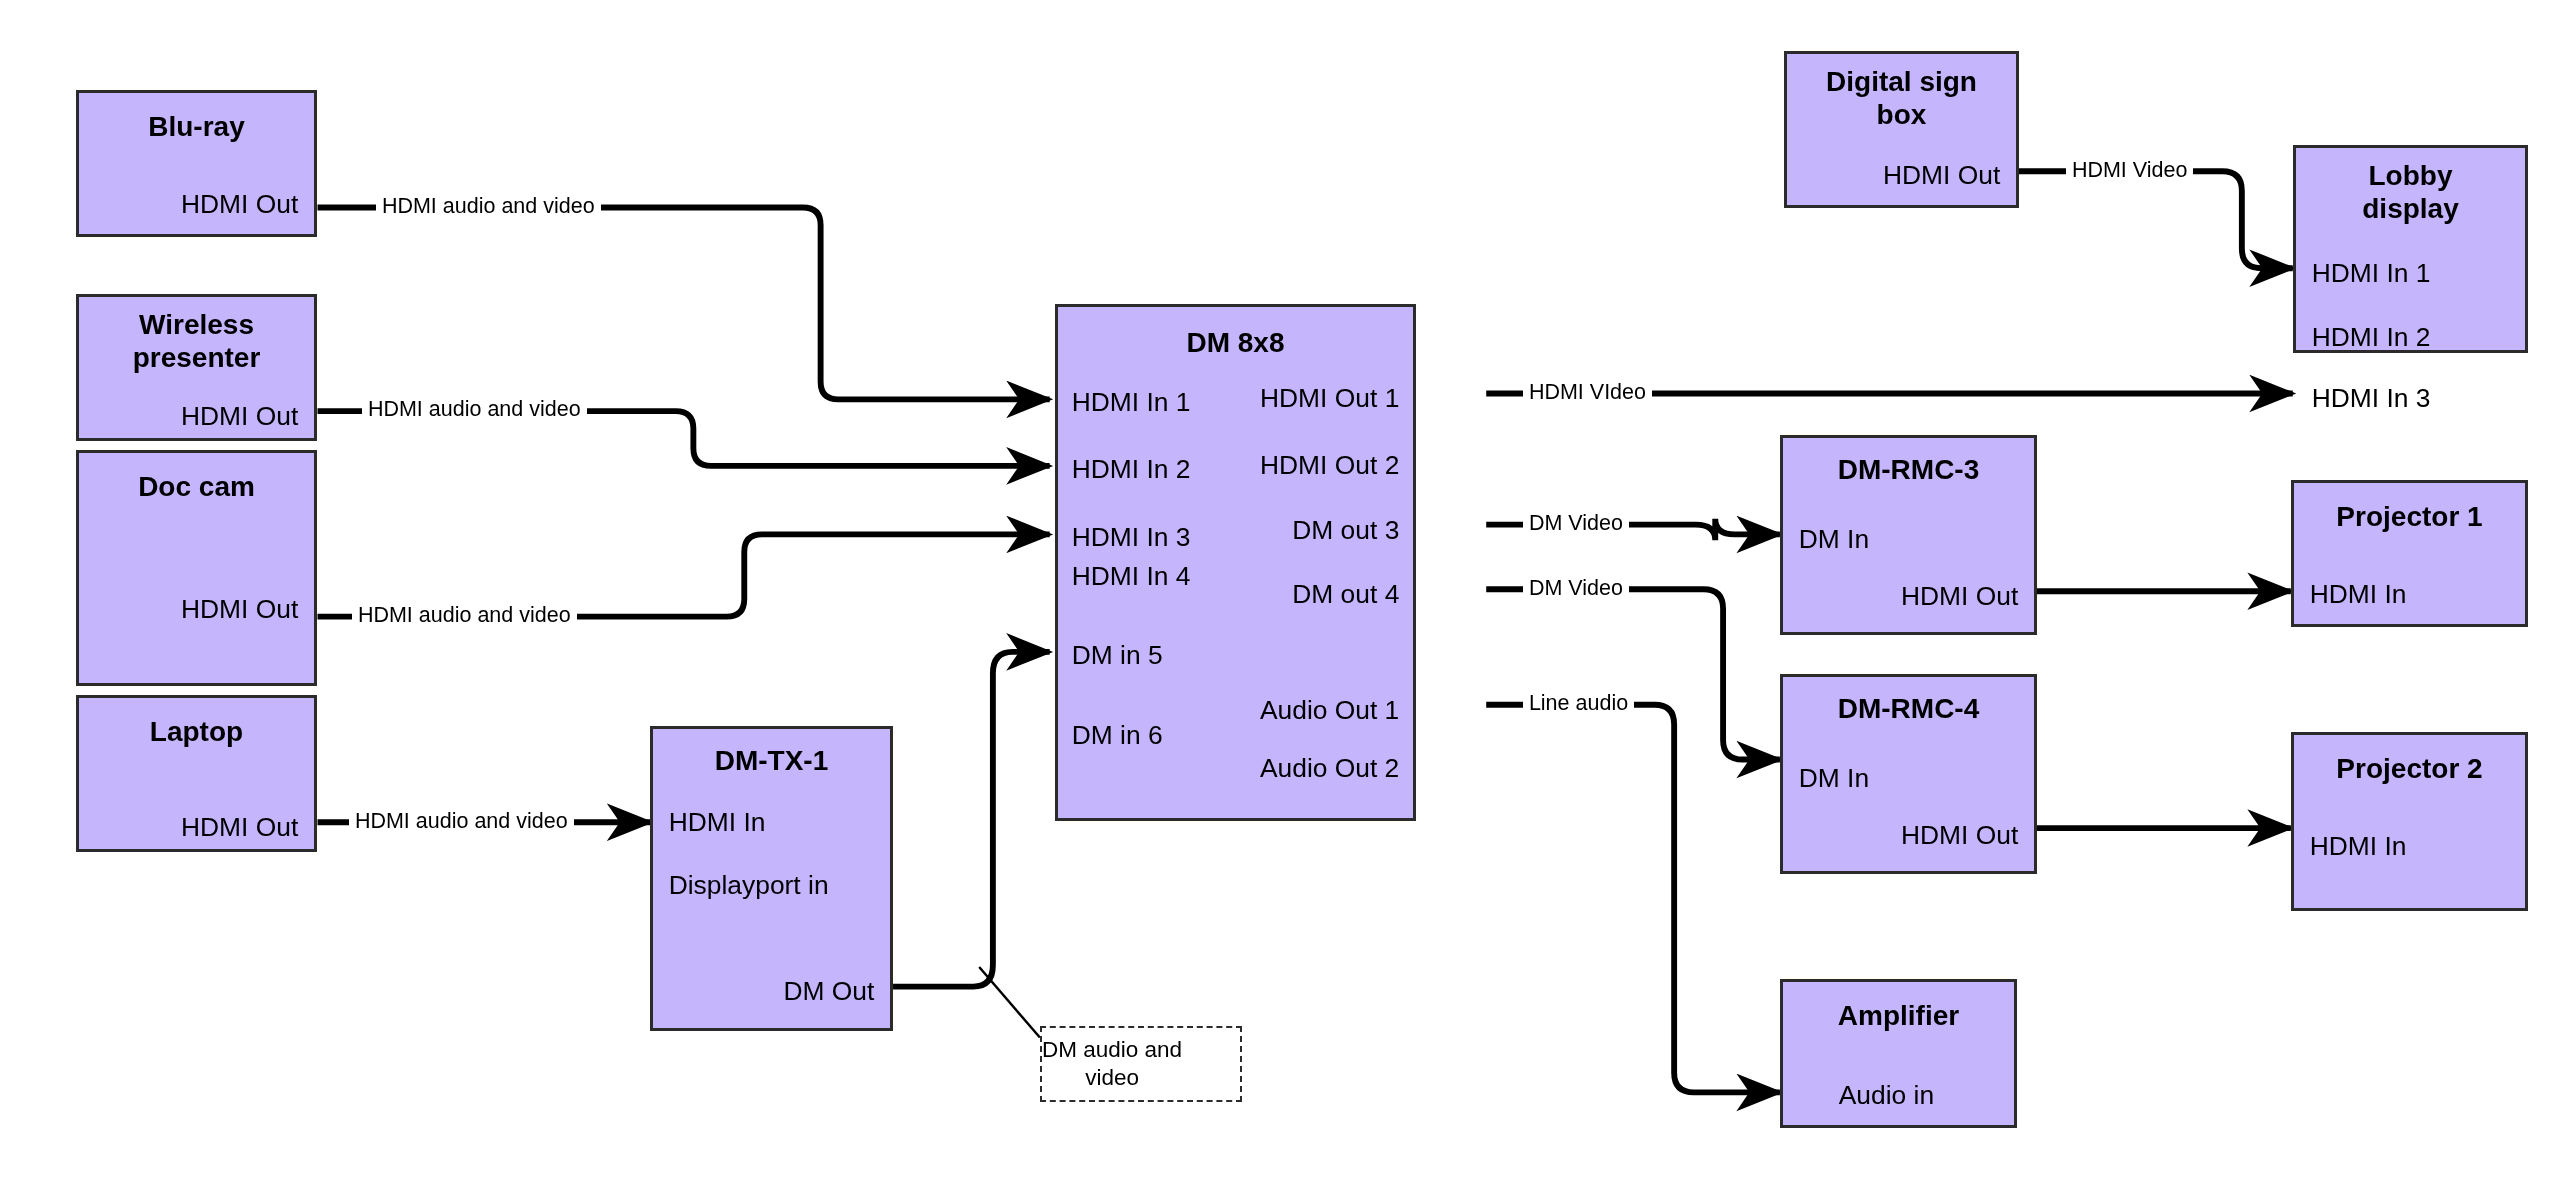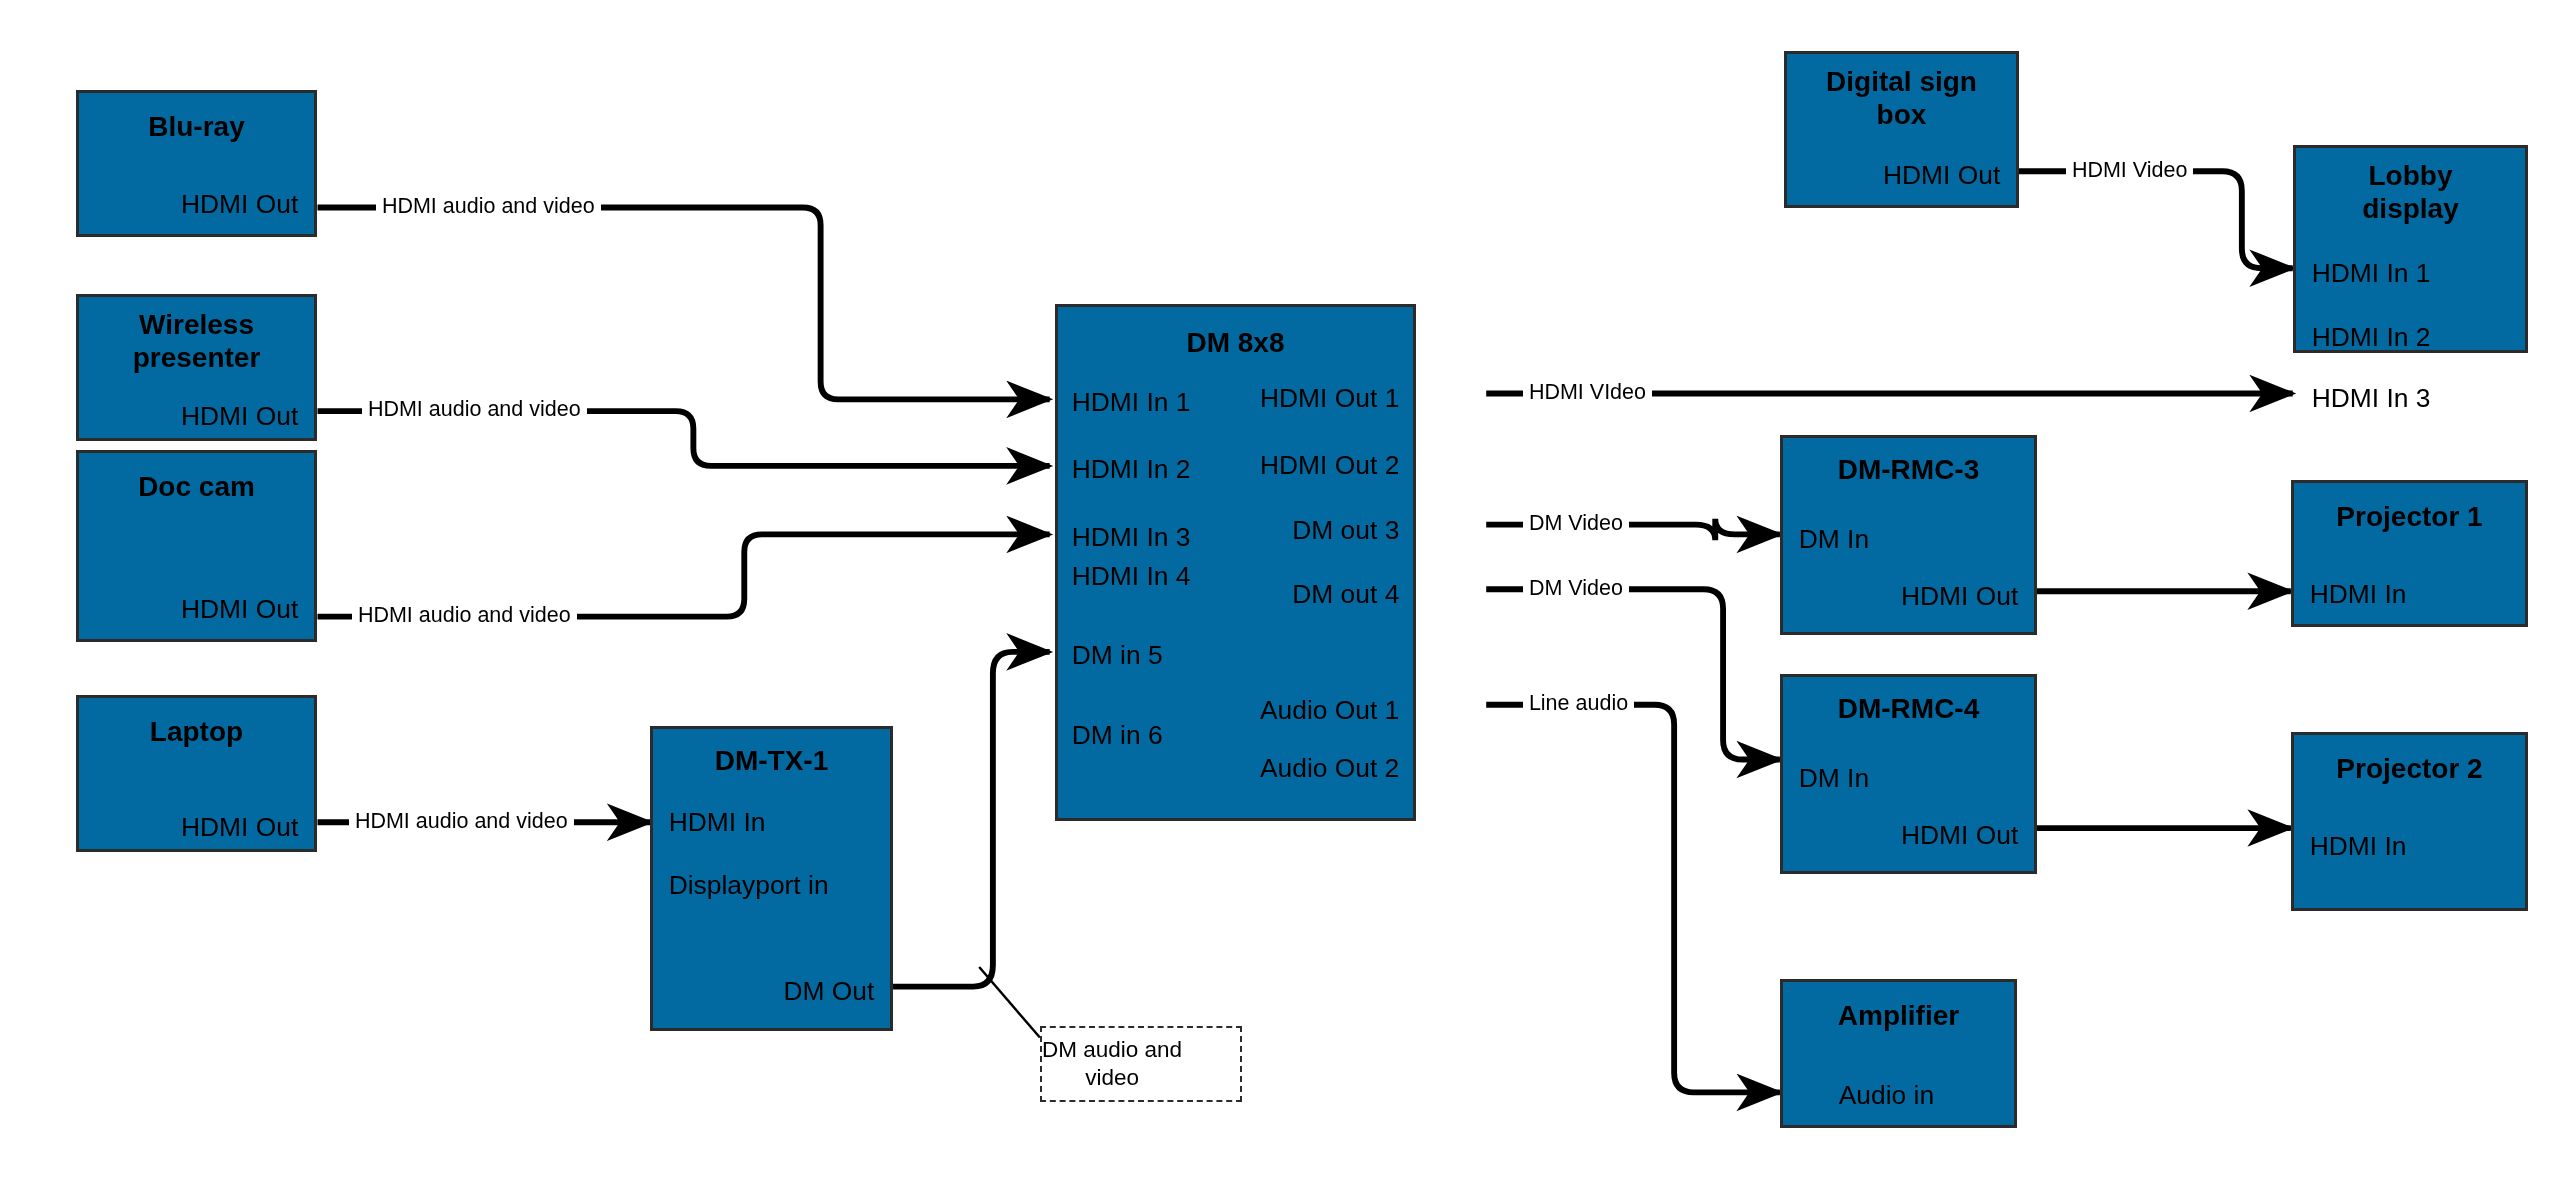--- a/index.html
+++ b/index.html
@@ -19,21 +19,21 @@
     position: absolute;
     left: 0; top: 0;
     width: 2576px;
     height: 1201px;
     pointer-events: none;
   }
   .node {
     position: absolute;
     box-sizing: border-box;
     border: 3.9px solid #2b2b2b;
-    background: #0369a1;
+    background: #c4b5fd;
   }
   .node-title {
     position: absolute;
     left: 0; right: 0;
     text-align: center;
     font-weight: bold;
     font-size: 28px;
     color: #000000;
     line-height: 1.16;
   }
@@ -113,21 +113,21 @@
     <div class="node-title" style="top:17.6px;">Blu-ray</div>
     <div class="port right" style="right:15.7px; top:96px;">HDMI Out</div>
   </div>
 
   <div class="node" style="left:76px; top:294px; width:241px; height:147px;">
     <div class="node-title" style="top:11.7px;">Wireless</div>
     <div class="node-title" style="top:45px;">presenter</div>
     <div class="port right" style="right:15.7px; top:104px;">HDMI Out</div>
   </div>
 
-  <div class="node" style="left:76px; top:450px; width:241px; height:192px;">
+  <div class="node" style="left:76px; top:450px; width:241px; height:236px;">
     <div class="node-title" style="top:17.6px;">Doc cam</div>
     <div class="port right" style="right:15.7px; top:141px;">HDMI Out</div>
   </div>
 
   <div class="node" style="left:76px; top:695px; width:241px; height:157px;">
     <div class="node-title" style="top:17.6px;">Laptop</div>
     <div class="port right" style="right:15.7px; top:114px;">HDMI Out</div>
   </div>
 
   <div class="node" style="left:650px; top:726px; width:243px; height:305px;">

